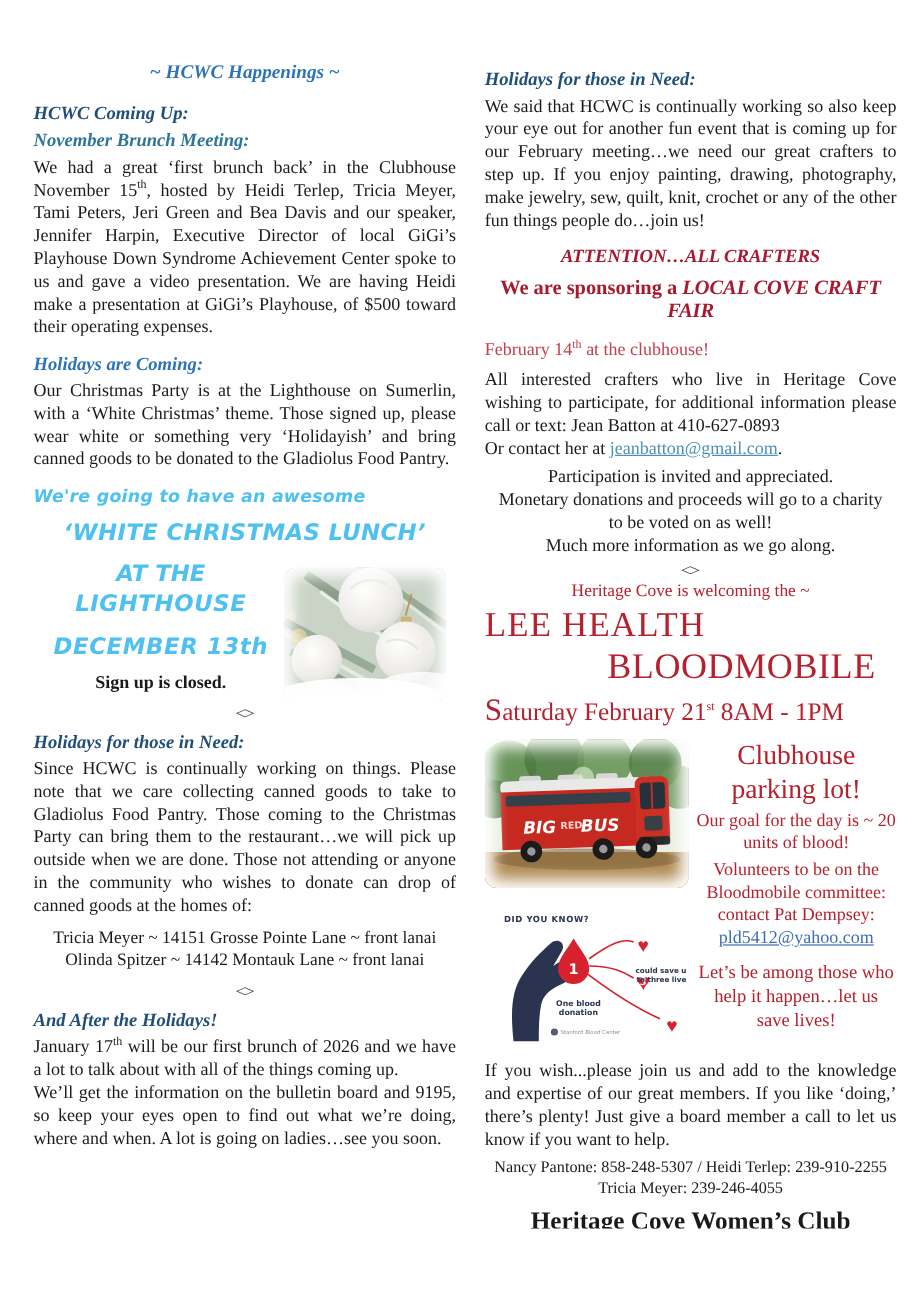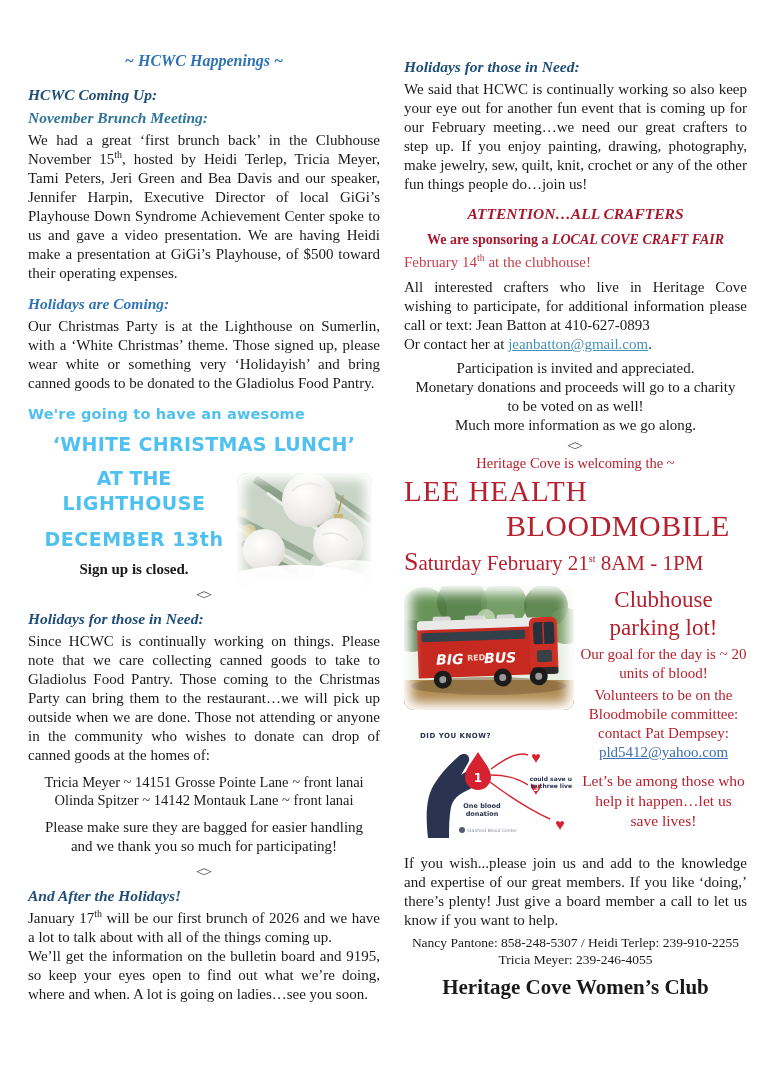--- a/index.html
+++ b/index.html
@@ -15,39 +15,39 @@
   #col-left{left:28px;top:44px;width:352px;padding-top:8px;}
   #col-right{left:404px;top:48px;width:343px;padding-top:10px;}
   .doc-title{font-size:16px;font-weight:bold;font-style:italic;color:var(--title_blue);text-align:center;margin-bottom:16px;}
   .h-navy,.h-teal,.h-blue{font-size:15.5px;font-weight:bold;font-style:italic;margin-bottom:4px;}
   .h-navy{color:var(--navy);font-style:italic;} .h-teal{color:var(--teal);} .h-blue{color:var(--mid_blue);}
   .h-sp{margin-bottom:5px;}
   p.body{font-size:15px;line-height:19px;text-align:justify;margin-bottom:12px;}
   p.body sup,.rich sup{font-size:10px;line-height:0;}
   .mb9{margin-bottom:9px!important;} .mb10{margin-bottom:10px!important;} .mb5{margin-bottom:5px!important;}
   .blue-block{position:relative;height:144px;margin-bottom:0;}
-  .blue{color:var(--sky);font-family:"DejaVu Sans",sans-serif;font-weight:bold;}
+  .blue{color:var(--sky);font-family:"DejaVu Sans",sans-serif;font-weight:bold;font-style:italic;}
   .bb-awesome{font-size:14.5px;line-height:18px;letter-spacing:.2px;}
   .bb-lunch{font-size:19px;line-height:22px;margin-top:10px;text-align:center;letter-spacing:.3px;}
   .bb-sub{width:212px;text-align:center;}
   .bb-atthe{font-size:19px;line-height:20px;margin-top:13px;}
   .bb-lighthouse{font-size:19px;line-height:20px;margin-top:5px;letter-spacing:.5px;}
   .bb-december{font-size:19px;line-height:20px;margin-top:16px;letter-spacing:.5px;}
   .photo{border-radius:10px;overflow:hidden;position:relative;}
   .photo::after{content:"";position:absolute;inset:0;box-shadow:inset 0 0 12px 7px #fff;border-radius:10px;pointer-events:none;}
   #ornament-photo{position:absolute;left:209px;top:68px;width:135px;height:112px;}
   .signup{font-size:15px;font-weight:bold;text-align:center;width:212px;margin-top:12px;margin-bottom:8px;}
   .diamond{text-align:center;line-height:14px;margin-bottom:9px;}
   .diamond span{display:inline-block;transform:scaleX(1.8) scaleY(.8);font-size:11px;color:#3a3a3a;}
   .addr{font-size:14.5px;line-height:17.5px;text-align:center;}
   .addr-wrap{margin-bottom:9px;}
   .bag{font-size:15px;line-height:19px;text-align:center;margin-bottom:7px;}
   
   .attention{font-size:15.5px;line-height:19px;font-weight:bold;font-style:italic;color:var(--dark_red);text-align:center;margin-bottom:7px;}
-  .sponsor{font-size:14px;line-height:19px;font-weight:bold;color:var(--dark_red);text-align:center;margin-bottom:4px;}
+  .sponsor{font-size:17px;line-height:19px;font-weight:bold;color:var(--dark_red);text-align:center;margin-bottom:15px;}
   .sponsor .it{font-style:italic;}
   .feb{font-size:15px;line-height:19px;color:var(--crimson);text-align:left;margin-bottom:6px;}
   .link-teal{color:var(--link_teal);text-decoration:underline;cursor:pointer;}
   .link-blue{color:var(--link_blue);text-decoration:underline;cursor:pointer;}
   .partic{font-size:15px;line-height:19px;text-align:center;}
   .partic-wrap{margin-bottom:2px;}
   .welcoming{font-size:14.5px;line-height:18px;color:var(--red);text-align:center;margin-bottom:2px;}
   .lee{font-size:29px;line-height:34px;color:var(--red);letter-spacing:1px;}
   .bloodmobile{font-size:30px;line-height:36px;color:var(--red);margin-left:102px;letter-spacing:.5px;}
   .saturday{font-size:21px;line-height:26px;color:var(--red);margin-top:5px;margin-bottom:10px;white-space:pre;}
@@ -123,24 +123,20 @@
     </div>
     <div class="signup">Sign up is closed.</div>
     <div class="diamond"><span>◇</span></div>
 
     <div class="h-navy">Holidays for those in Need:</div>
     <p class="body mb9">Since HCWC is continually working on things.  Please note that we care collecting canned goods to take to Gladiolus Food Pantry.  Those coming to the Christmas Party can bring them to the restaurant…we will pick up outside when we are done.   Those not attending or anyone in the community who wishes to donate can drop of canned goods at the homes of:</p>
 
     <div class="addr-wrap">
       <div class="addr">Tricia Meyer ~ 14151 Grosse Pointe Lane ~ front lanai</div>
       <div class="addr">Olinda Spitzer ~ 14142 Montauk Lane ~ front lanai</div>
-    </div>
-    <div class="bag">
-      <div>Please make sure they are bagged for easier handling</div>
-      <div>and we thank you so much for participating!</div>
     </div>
     <div class="diamond"><span>◇</span></div>
 
     <div class="h-navy">And After the Holidays!</div>
     <p class="body rich"><span>January 17</span><sup>th</sup><span> will be our first brunch of 2026 and we have a lot to talk about with all of the things coming up.</span><br><span>We’ll get the information on the bulletin board and 9195, so keep your eyes open to find out what we’re doing, where and when.  A lot is going on ladies…see you soon.</span></p>
   </div>
 
   <div class="col" id="col-right">
     <div class="h-navy">Holidays for those in Need:</div>
     <p class="body mb10">We said that HCWC is continually working so also keep your eye out for another fun event that is coming up for our February meeting…we need our great crafters to step up.  If you enjoy painting, drawing,  photography, make jewelry, sew, quilt, knit, crochet or any of the other fun things people do…join us!</p>

